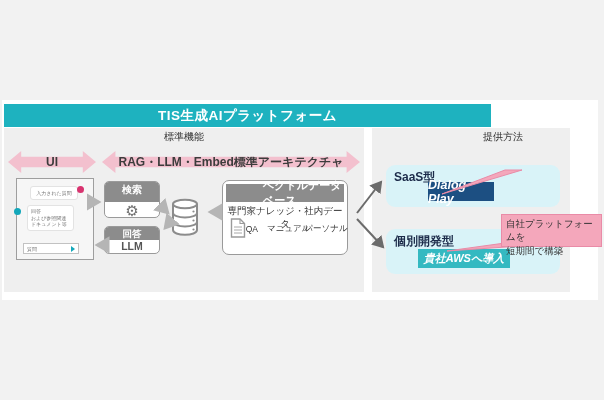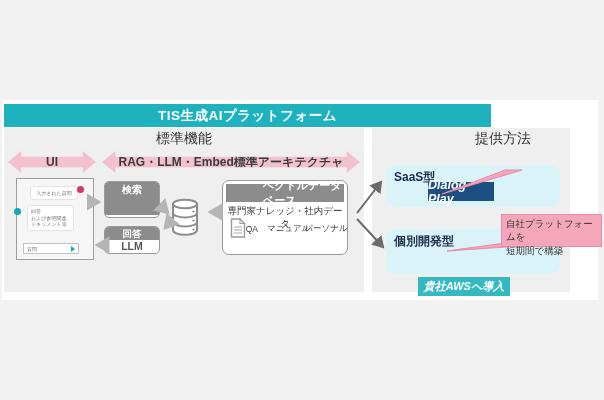--- a/index.html
+++ b/index.html
@@ -11,21 +11,21 @@
   }
   .sheet{position:absolute;left:2px;top:100px;width:596px;height:200px;background:#fff;}
   .titlebar{
     position:absolute;left:4px;top:104px;width:487px;height:23px;
     background:var(--teal,#1eb2bf);color:#fff;font-weight:bold;font-size:13.5px;
     display:flex;align-items:center;justify-content:center;letter-spacing:.5px;
   }
   .panel{position:absolute;top:128px;height:164px;background:var(--panel,#efefef);}
   .panel-left{left:4px;width:360px;}
   .panel-right{left:372px;width:198px;}
-  .panel-title{position:absolute;top:130px;font-size:14px;color:#333;text-align:center;}
+  .panel-title{position:absolute;top:130px;font-size:10px;color:#333;text-align:center;}
   .panel-title.lt{left:4px;width:360px;}
   .panel-title.rt{left:372px;width:198px;margin-left:32px;}
 
   .dblarrow{
     position:absolute;top:151px;height:22px;background:var(--pink-arrow,#f3c0ce);
     display:flex;align-items:center;justify-content:center;
     font-weight:bold;font-size:12px;color:#3c3c3c;
   }
   .arrow-ui{left:8px;width:88px;
     clip-path:polygon(0 50%,15% 0,15% 26%,85% 26%,85% 0,100% 50%,85% 100%,85% 74%,15% 74%,15% 100%);}
@@ -42,21 +42,21 @@
   .dot.bot{left:-3px;top:29px;background:var(--bot-dot,#12a7ba);}
   .chatinput{position:absolute;left:6px;bottom:5px;width:56px;height:11px;background:#fff;border:1px solid #c2c2c2;
     display:flex;align-items:center;font-size:5px;color:#777;padding:0 3px;box-sizing:border-box;}
   .send{margin-left:auto;width:0;height:0;border-left:4px solid var(--bot-dot,#12a7ba);border-top:3px solid transparent;border-bottom:3px solid transparent;}
 
   
   .pbox{position:absolute;left:104px;width:56px;background:#fff;border:1.5px solid var(--box-border,#9a9a9a);border-radius:5px;overflow:hidden;box-sizing:border-box;}
   .pbox.search{top:181px;height:37px;}
   .pbox.answer{top:226px;height:28px;}
   .pbox .phead{background:var(--box-header,#8c8c8c);color:#fff;font-weight:bold;font-size:10px;text-align:center;}
-  .pbox.search .phead{height:33px;line-height:16px;}
+  .pbox.search .phead{height:20px;line-height:16px;}
   .pbox.answer .phead{height:13px;line-height:13px;font-size:9.5px;}
   .pbox .pbody{display:flex;align-items:center;justify-content:center;color:#6f6f6f;}
   .pbox.search .pbody{height:18px;font-size:15px;}
   .pbox.answer .pbody{height:12px;font-size:10.5px;font-weight:bold;color:#555;}
 
   .dbicon{position:absolute;left:170px;top:198px;}
 
   
   .vbox{position:absolute;left:222px;top:180px;width:126px;height:75px;background:#fff;border:1.5px solid var(--box-border,#9a9a9a);border-radius:7px;box-sizing:border-box;}
   .vhead{position:absolute;left:3px;right:3px;top:3px;height:18px;background:var(--box-header,#8c8c8c);color:#fff;
@@ -66,21 +66,21 @@
   .doc{display:flex;flex-direction:row;align-items:center;width:36px;}
   .doc .dlabel{font-size:8.5px;color:#333;margin-top:1px;white-space:nowrap;}
 
   
   .cyanbox{position:absolute;left:386px;width:174px;background:var(--cyan-box,#d9f3f8);border-radius:9px;}
   .cyanbox.saas{top:165px;height:42px;}
   .cyanbox.custom{top:229px;height:45px;}
   .cyanlabel{position:absolute;left:8px;top:4px;font-weight:bold;font-size:12px;color:#1c2b4a;}
   .product{position:absolute;color:#fff;font-weight:bold;font-style:italic;display:flex;align-items:center;justify-content:center;}
   .product.dialog{left:42px;top:17px;width:66px;height:19px;background:var(--navy,#1c4f82);font-size:12.5px;}
-  .product.aws{left:32px;top:20px;width:92px;height:19px;background:var(--teal-btn,#34b9c1);font-size:11px;margin-top:28px;}
+  .product.aws{left:32px;top:20px;width:92px;height:19px;background:var(--teal-btn,#34b9c1);font-size:11px;}
 
   .callout{position:absolute;left:501px;width:101px;background:var(--callout-bg,#f4a7bb);border:1.5px solid var(--callout-border,#e98ba7);
     box-sizing:border-box;font-size:9.5px;color:#333;z-index:5;}
   .callout.c1{top:149px;height:24px;display:flex;align-items:center;justify-content:center;}
   .callout.c2{top:214px;height:33px;padding:2px 4px;line-height:1.4;}
 
   .overlay{position:absolute;left:0;top:0;z-index:4;pointer-events:none;}
 </style>
 </head>
 <body>

